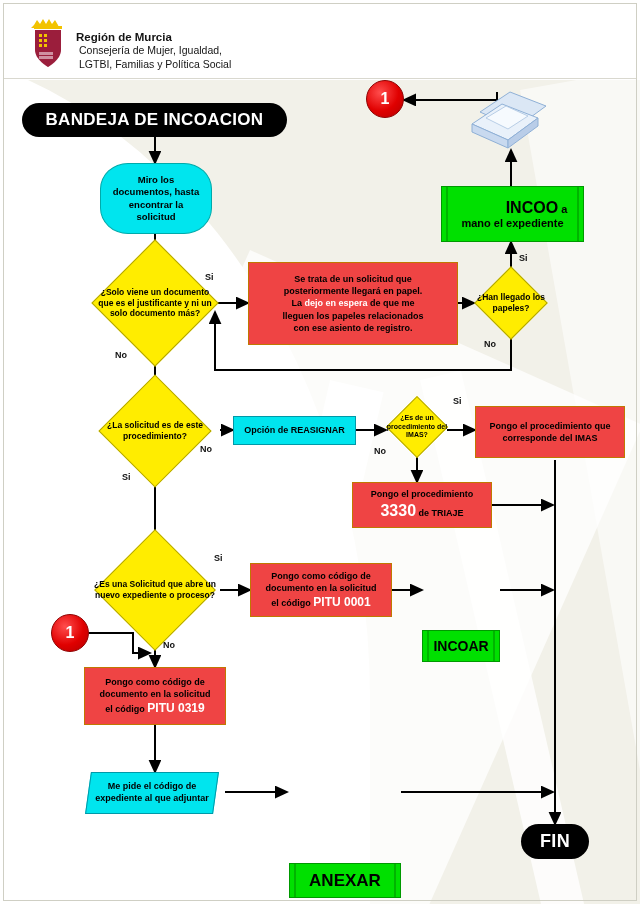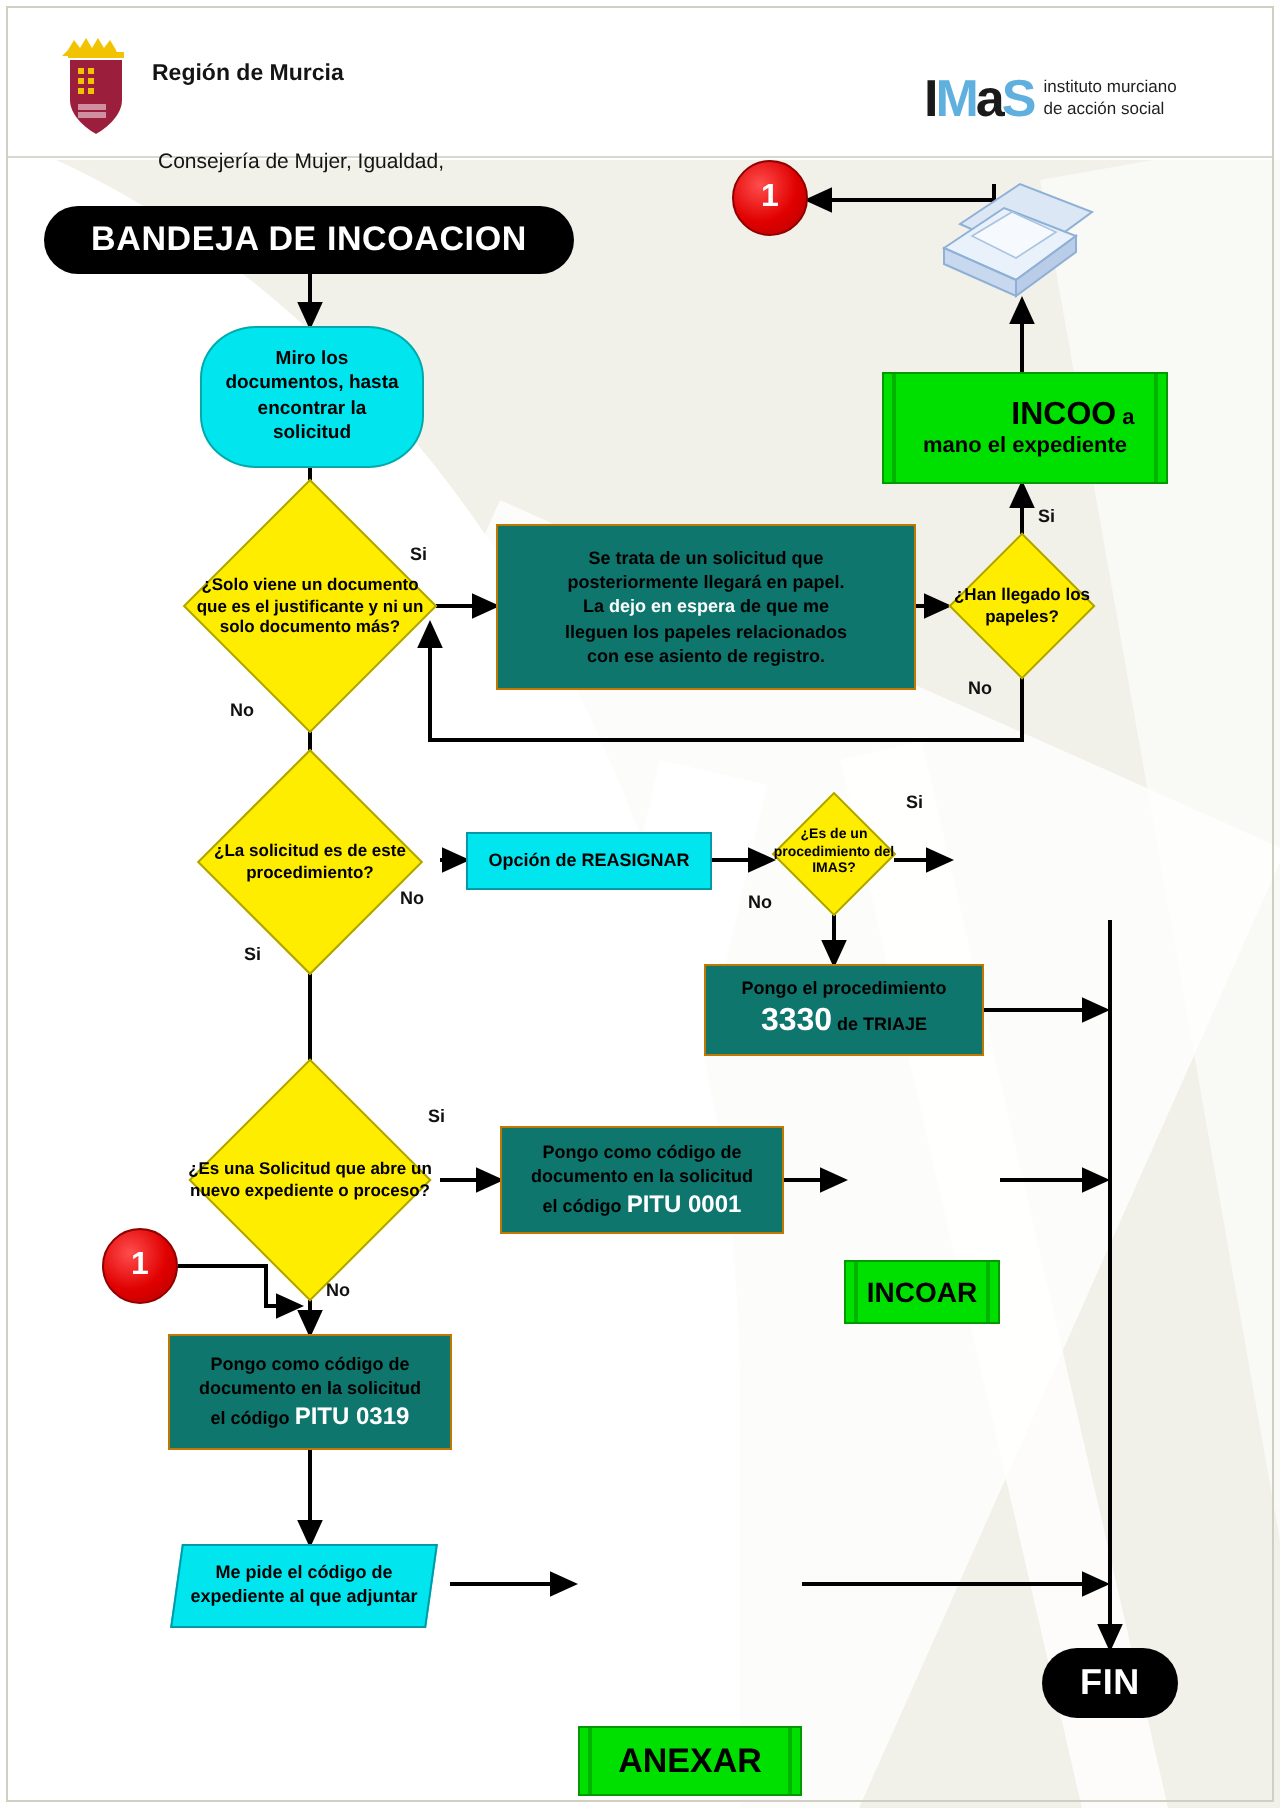--- a/index.html
+++ b/index.html
@@ -59,21 +59,21 @@
     pointer-events: none;
   }
   .hdr-rule {
     position: absolute; left: 4px; top: 78px; width: 632px; height: 1px;
     background: #d9d8cf;
   }
 
   
   .brand { position: absolute; left: 28px; top: 14px; display: flex; align-items: flex-start; gap: 8px; }
   .crest { width: 40px; height: 55px; position: relative; }
-  .crest-txt { display: flex; flex-direction: column; justify-content: center; padding-top: 16px; gap: 31px; }
+  .crest-txt { display: flex; flex-direction: column; justify-content: center; padding-top: 16px; }
   .crest-l1 { font-size: 11.5px; font-weight: bold; color: #141414; line-height: 1.22; }
   .crest-l2 { font-size: 10.5px; color: #141414; line-height: 1.3; padding-left: 3px; }
 
   .imas { position: absolute; left: 462px; top: 36px; display: flex; align-items: center; gap: 5px; }
   .imas-mark { font-size: 26px; font-weight: bold; letter-spacing: -1.5px; line-height: 1; }
   .imas-i { color: #1a1a1a; }
   .imas-m { color: #5fb0de; }
   .imas-a { color: #1a1a1a; }
   .imas-s { color: #5fb0de; }
   .imas-txt { font-size: 8.5px; color: #1f1f1f; line-height: 1.25; }
@@ -96,21 +96,21 @@
     color: #000; font-weight: bold; font-size: 9.5px; line-height: 1.3;
   }
   .skew {
     background: #00e5ee; border: 1px solid #0099a8;
     color: #000; font-weight: bold; font-size: 9px; line-height: 1.3;
     transform: skewX(-8deg);
   }
   .skew > span { display: block; transform: skewX(8deg); }
 
   .proc-orange {
-    background: #0f766e; border: 1px solid #c07800;
+    background: #ef4444; border: 1px solid #c07800;
     color: #000; font-weight: bold; font-size: 9px; line-height: 1.35;
     padding: 4px 6px;
   }
   .proc-orange .hl { color: #ffffff; }
   .proc-orange .big { color: #ffffff; font-size: 16px; font-weight: bold; }
 
   .green-band {
     background: #00e000; border: 1px solid #009900;
     color: #000; font-weight: bold;
     position: relative;
@@ -188,29 +188,20 @@
         </g>
       </svg>
     </div>
     <div class="crest-txt">
       <div class="crest-l1">Región de Murcia</div>
       <div class="crest-l2">Consejería  de Mujer, Igualdad,</div>
       <div class="crest-l2">LGTBI, Familias y Política Social</div>
     </div>
   </div>
 
-  <div class="imas">
-    <div class="imas-mark">
-      <span class="imas-i">I</span><span class="imas-m">M</span><span class="imas-a">a</span><span class="imas-s">S</span>
-    </div>
-    <div class="imas-txt">
-      <div>instituto murciano</div>
-      <div>de acción social</div>
-    </div>
-  </div>
 
   <svg class="edges">
     <defs>
       <marker id="ah" markerWidth="7" markerHeight="7" refX="6" refY="3.2" orient="auto">
         <path d="M0,0 L7,3.2 L0,6.4 z" fill="#000"></path>
       </marker>
     </defs>
 
     <path class="edge" d="M497,92 L497,100 L404,100" marker-end="url(#ah)"></path>
 
@@ -326,20 +317,23 @@
     <span>Opción de REASIGNAR</span>
   </div>
 
   <div class="diamond-wrap" style="left:386px; top:398px; width:62px; height:58px;">
     <div class="diamond-shape" style="width:44px; height:44px; left:9px; top:7px;"></div>
     <div class="diamond-label" style="font-size:7px;">
       <span>¿Es de un procedimiento del IMAS?</span>
     </div>
   </div>
 
+  <div class="node proc-orange" style="left:475px; top:406px; width:150px; height:52px;">
+    <span>Pongo el procedimiento que corresponde del IMAS</span>
+  </div>
 
   <div class="node proc-orange" style="left:352px; top:482px; width:140px; height:46px; flex-direction:column;">
     <div>Pongo el procedimiento</div>
     <div>
       <span class="big">3330</span><span> de TRIAJE</span>
     </div>
   </div>
 
   <div class="diamond-wrap" style="left:82px; top:553px; width:146px; height:74px;">
     <div class="diamond-shape" style="width:86px; height:86px; left:30px; top:-6px;"></div>

